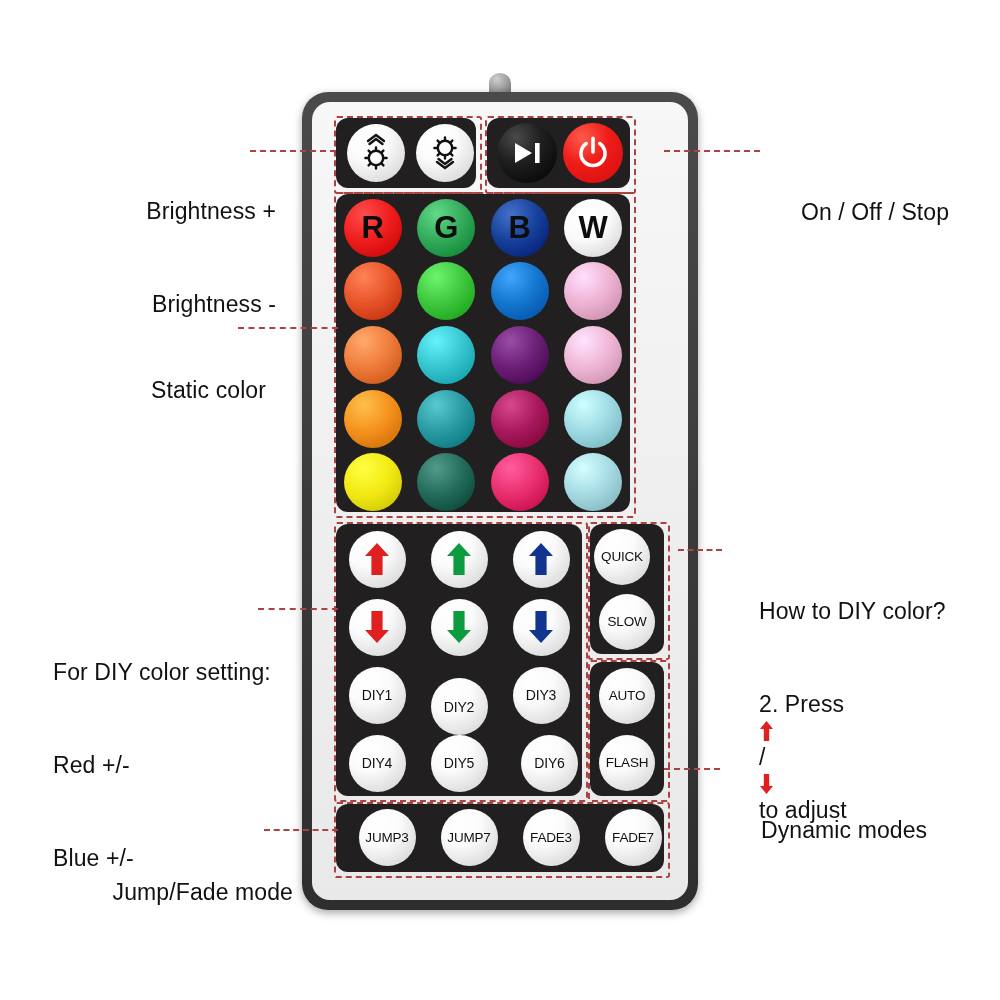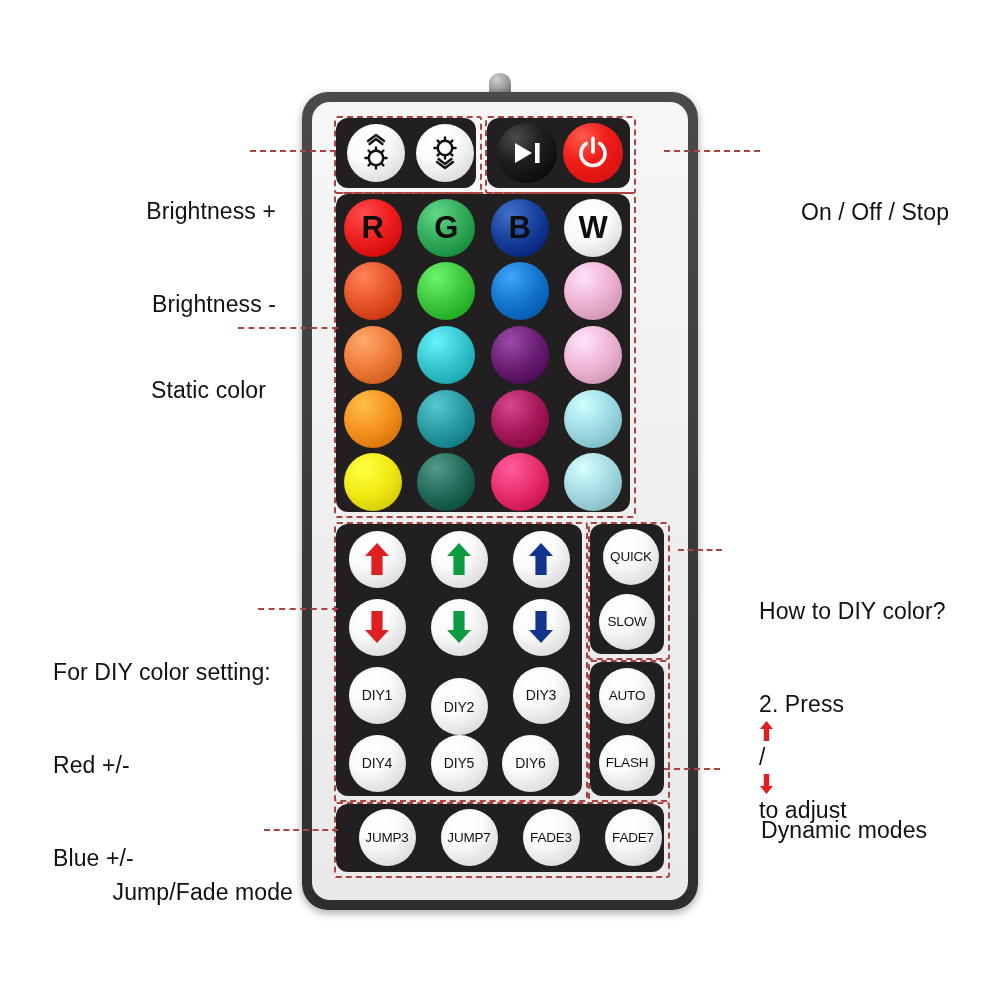--- a/index.html
+++ b/index.html
@@ -255,28 +255,28 @@
       </div>
       <div class="btn btn-white" style="left: 176.5px; top: 142.5px; width: 57px; height: 57px;">
         <span class="btn-label">DIY3</span>
       </div>
       <div class="btn btn-white" style="left: 12.5px; top: 210.5px; width: 57px; height: 57px;">
         <span class="btn-label">DIY4</span>
       </div>
       <div class="btn btn-white" style="left: 94.5px; top: 210.5px; width: 57px; height: 57px;">
         <span class="btn-label">DIY5</span>
       </div>
-      <div class="btn btn-white" style="left: 166px; top: 210.5px; width: 57px; height: 57px;">
+      <div class="btn btn-white" style="left: 185px; top: 210.5px; width: 57px; height: 57px;">
         <span class="btn-label">DIY6</span>
       </div>
     </div>
 
   <div class="panel" style="left:288px; top:432px; width:74px; height:130px;"></div>
   <div id="speed-pad" style="position:absolute; left:288px; top:432px; width:74px; height:130px;">
-      <div class="btn btn-white" style="left: 13px; top: 4.5px; width: 56px; height: 56px;">
+      <div class="btn btn-white" style="left: 4px; top: 4.5px; width: 56px; height: 56px;">
         <span class="btn-label small">QUICK</span>
       </div>
       <div class="btn btn-white" style="left: 9px; top: 69.5px; width: 56px; height: 56px;">
         <span class="btn-label small">SLOW</span>
       </div>
     </div>
 
   <div class="panel" style="left:288px; top:570px; width:74px; height:134px;"></div>
   <div id="dyn-pad" style="position:absolute; left:288px; top:570px; width:74px; height:134px;padding-left:40px;">
       <div class="btn btn-white" style="left: 9px; top: 5.5px; width: 56px; height: 56px;">

